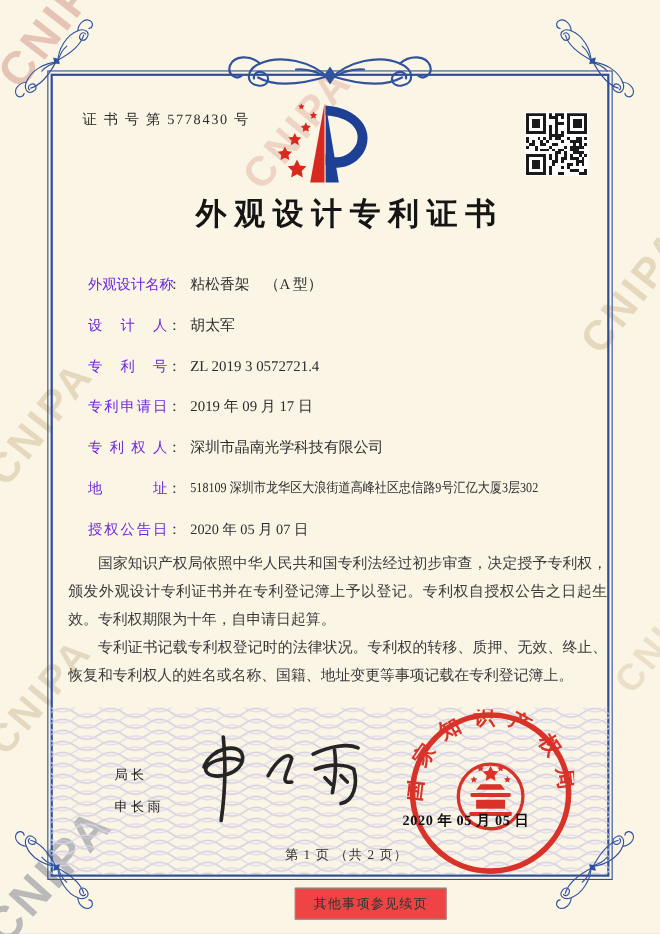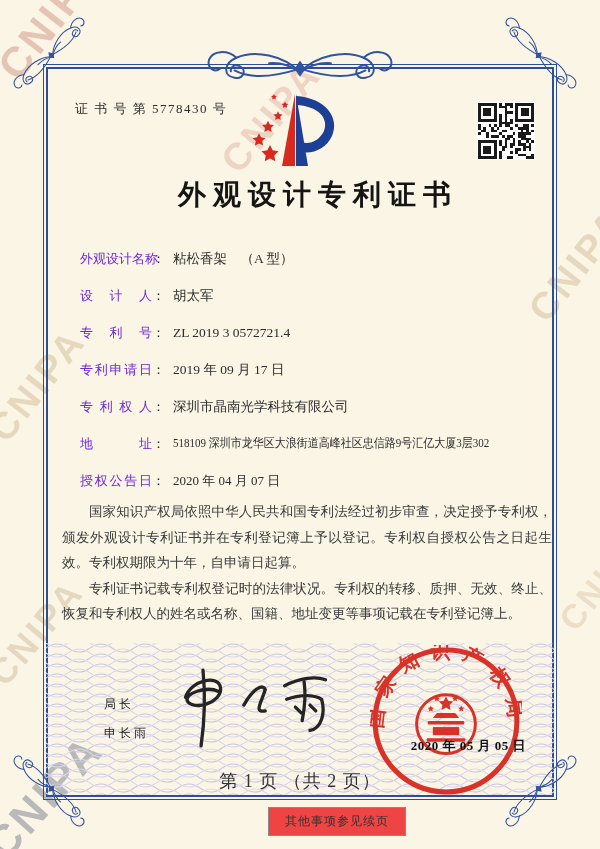--- a/index.html
+++ b/index.html
@@ -51,24 +51,24 @@
   .grant { position:relative; }
   .grant .g2 { position:absolute; left:210px; top:0; }
   .paras { position:absolute; left:62px; top:499px; width:490px; z-index:3;
            font-size:13.5px; line-height:25.5px; color:#3a3a3a; text-align:justify; }
   .paras p { text-indent:2em; }
   .officer { position:absolute; left:104px; top:690px; z-index:3;
              font-size:12px; letter-spacing:3px; line-height:29px; color:#222; }
   .signature { position:absolute; left:168px; top:660px; z-index:3; }
   .seal { position:absolute; left:370px; top:645px; z-index:3; opacity:.95; }
   .seal-date { position:absolute; left:366px; top:737px; width:160px; z-index:3;
-               text-align:right; font-size:13px; font-weight:600; color:#101010;
+               text-align:left; font-size:13px; font-weight:600; color:#101010;
                letter-spacing:.5px; }
-  .page-no { position:absolute; left:43px; top:769px; width:514px; z-index:3;
-             text-align:center; font-size:18px; letter-spacing:1px; color:#333; }
+  .page-no { position:absolute; left:58px; top:769px; width:514px; z-index:3;
+             text-align:center; font-size:12px; letter-spacing:1px; color:#333; }
   .foot-note { position:absolute; left:268px; top:807px; z-index:5;
                background:#ef4444; border:1px solid #8a8a8a; padding:5px 16px;
                font-size:12px; letter-spacing:1px; color:#333; }
 </style>
 </head>
 <body>
 
 <svg width="0" height="0" style="position:absolute">
   <defs>
     <path id="st" d="M0,-10 L2.94,-4.05 9.51,-3.09 4.76,1.55 5.88,8.09 0,5 -5.88,8.09 -4.76,1.55 -9.51,-3.09 -2.94,-4.05 Z"></path>
@@ -381,21 +381,21 @@
       <span class="lbl">专利申请日</span><span class="colon">：</span><span class="val">2019 年 09 月 17 日</span>
     </div>
     <div class="row">
       <span class="lbl">专利权人</span><span class="colon">：</span><span class="val">深圳市晶南光学科技有限公司</span>
     </div>
     <div class="row">
       <span class="lbl">地址</span><span class="colon">：</span><span class="val val-sm">518109 深圳市龙华区大浪街道高峰社区忠信路9号汇亿大厦3层302</span>
     </div>
     <div class="row grant">
       <span>
-        <span class="lbl">授权公告日</span><span class="colon">：</span><span class="val" style="font-size:13px">2020 年 04 月 07 日</span>
+        <span class="lbl">授权公告日</span><span class="colon">：</span><span class="val" style="font-size:13px">2020 年 05 月 07 日</span>
       </span>
     </div>
   </div>
 
   <div class="paras">
     <p>国家知识产权局依照中华人民共和国专利法经过初步审查，决定授予专利权，颁发外观设计专利证书并在专利登记簿上予以登记。专利权自授权公告之日起生效。专利权期限为十年，自申请日起算。</p>
     <p>专利证书记载专利权登记时的法律状况。专利权的转移、质押、无效、终止、恢复和专利权人的姓名或名称、国籍、地址变更等事项记载在专利登记簿上。</p>
   </div>
 
   <div class="officer">

